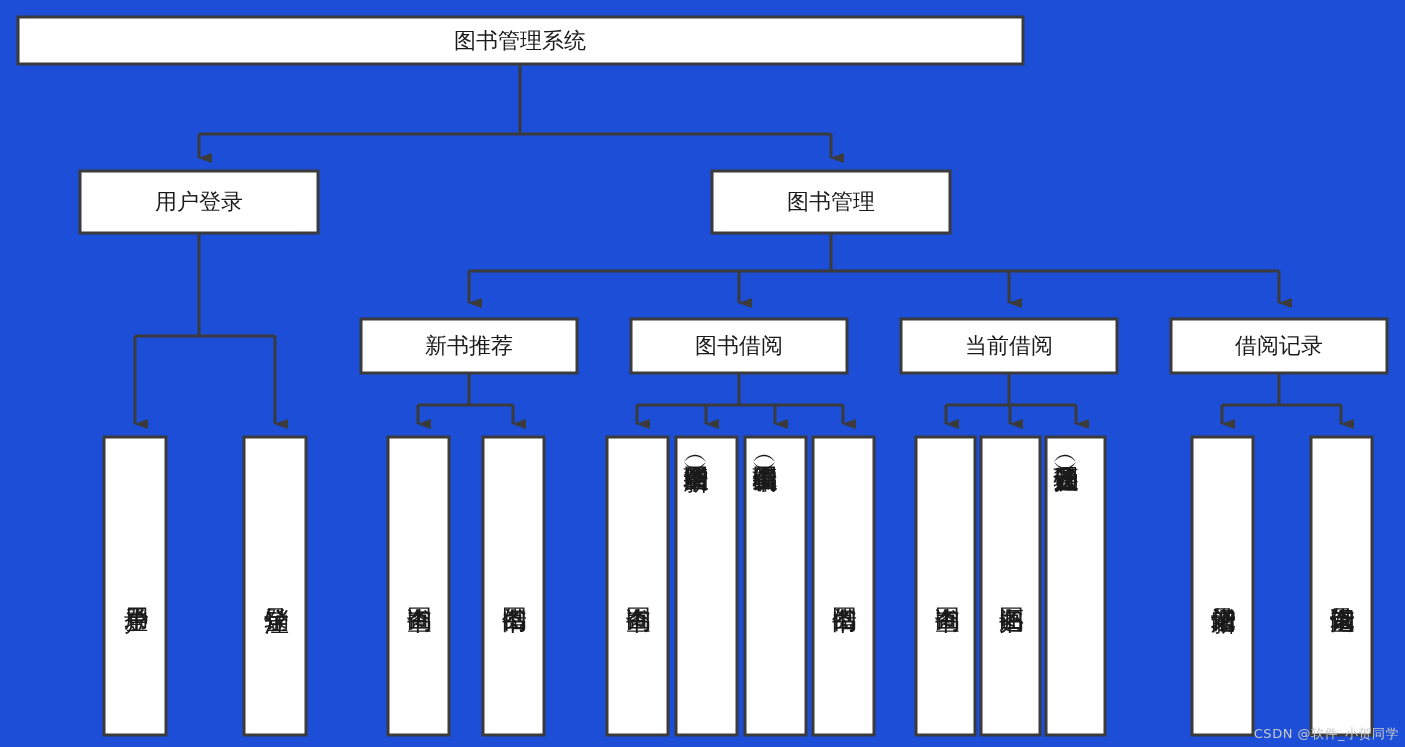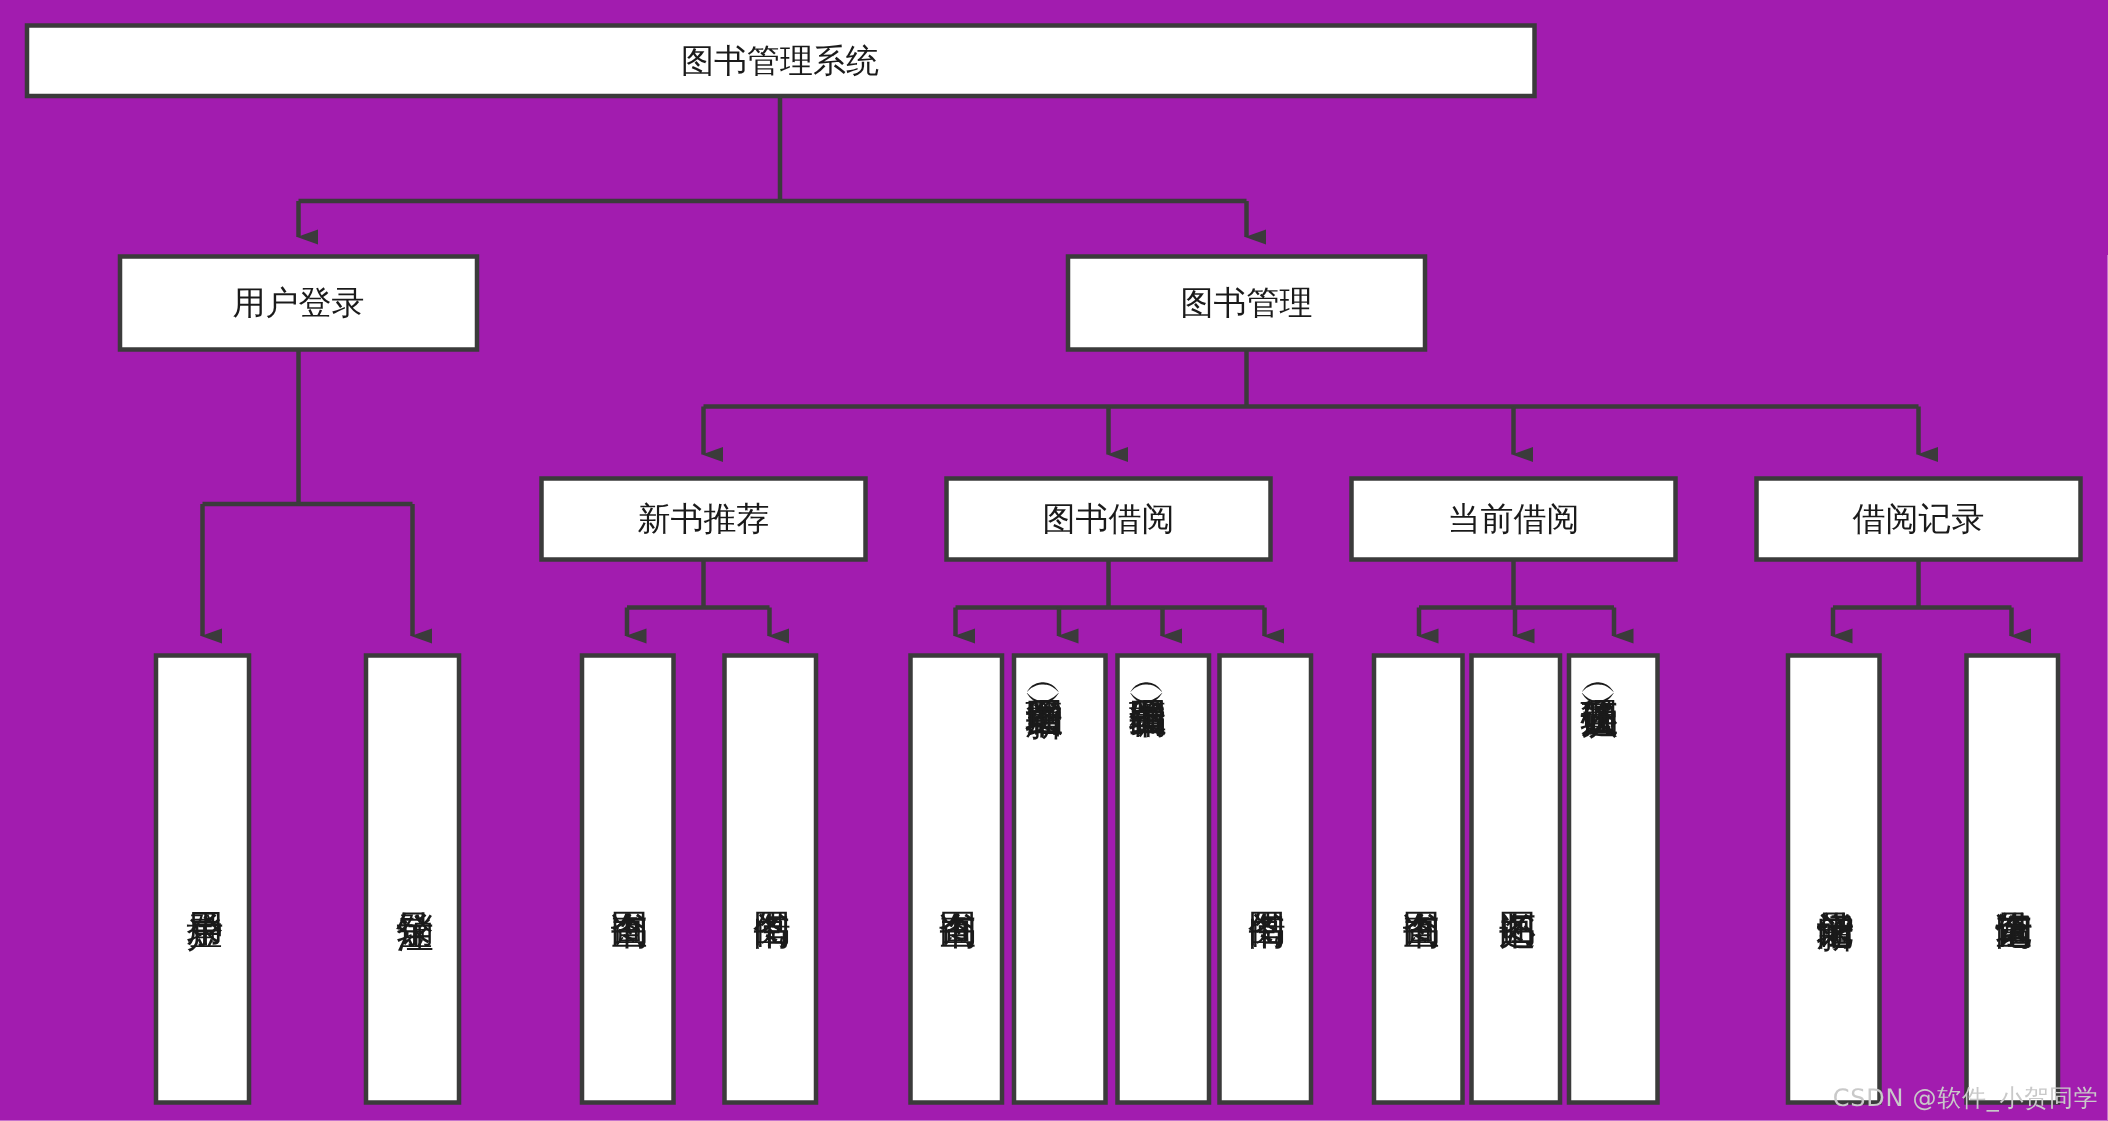--- a/index.html
+++ b/index.html
@@ -1,25 +1,25 @@
 <!DOCTYPE html>
 <html><head>
 <meta charset="utf-8">
 <style>
   html,body{margin:0;padding:0;background:#ffffff;}
   body{width:1405px;height:747px;overflow:hidden;
        font-family:"DejaVu Sans","Liberation Sans",sans-serif;}
-  #diagram-root{position:relative;width:1405px;height:747px;background:#a21caf;}
+  #diagram-root{position:relative;width:1405px;height:747px;background:#1d4ed8;}
   svg.diagram{position:absolute;left:0;top:0;width:1405px;height:747px;display:block;}
   .node-box{fill:#ffffff;stroke:#3b3b3b;stroke-width:3;}
   .link-line{stroke:#3b3b3b;stroke-width:3;fill:none;stroke-linecap:butt;}
   .node-label{fill:#1a1a1a;font-family:"DejaVu Sans","Liberation Sans",sans-serif;
               font-size:22px;text-anchor:middle;dominant-baseline:middle;}
   .node-label.vert{font-size:25px;}
-  .watermark{position:absolute;right:6px;bottom:4px;color:#c9c9c9;font-size:16px;
+  .watermark{position:absolute;right:6px;bottom:4px;color:#c9c9c9;font-size:13px;
              font-family:"DejaVu Sans","Liberation Sans",sans-serif;
              letter-spacing:.5px;white-space:nowrap;pointer-events:none;}
 </style>
 </head>
 <body>
 
 <div id="diagram-root">
 
   <svg class="diagram" viewBox="0 0 1405 747" xmlns="http://www.w3.org/2000/svg">
 

